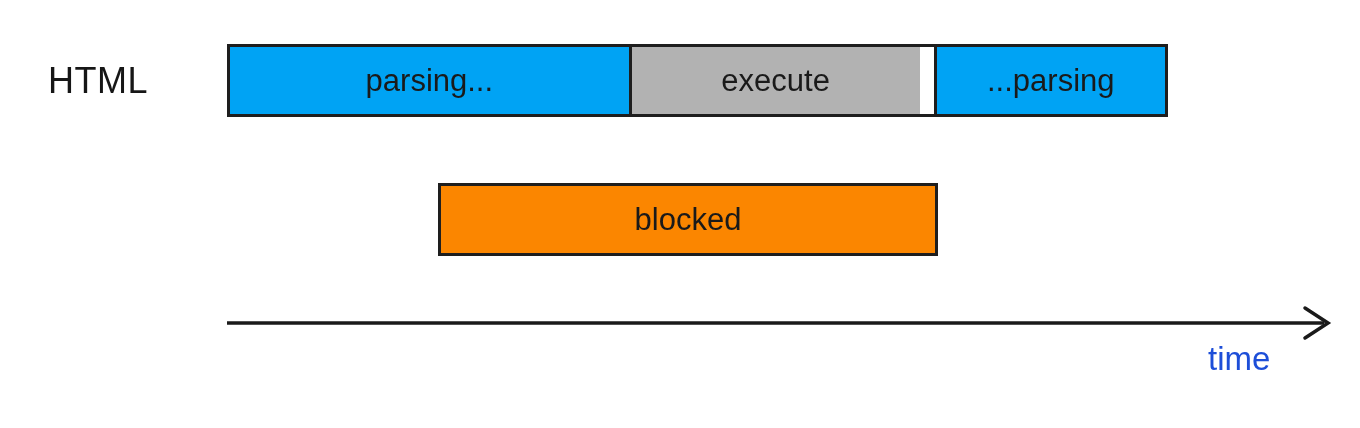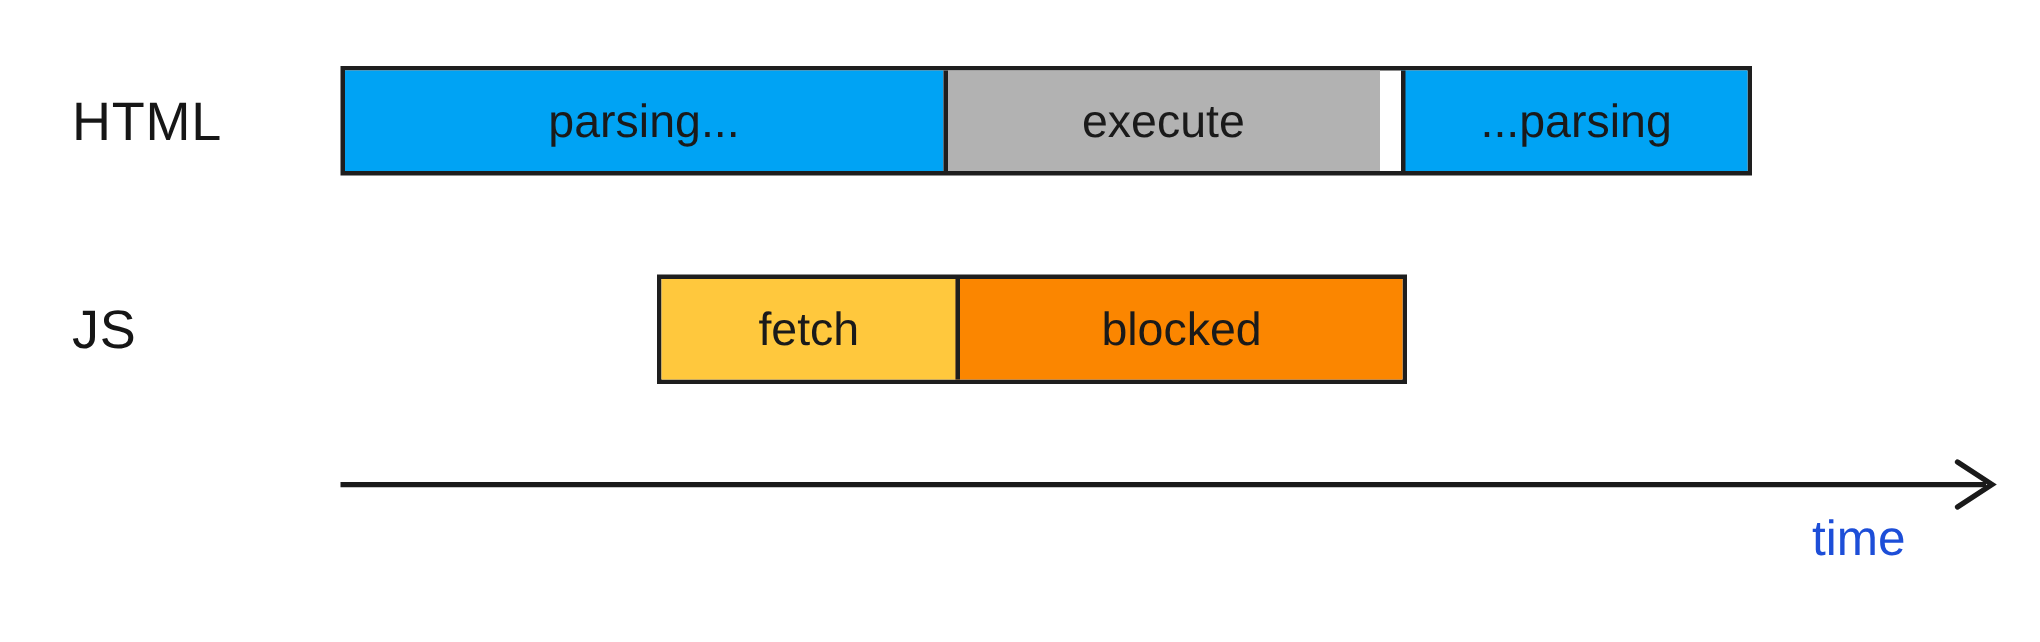--- a/index.html
+++ b/index.html
@@ -78,26 +78,22 @@
       <span>parsing...</span>
     </div>
     <div class="seg" style="background: rgb(178, 178, 178); flex-grow: 296;">
       <span>execute</span>
     </div>
     <div class="seg" style="background: rgb(0, 163, 244); flex-grow: 235; margin-left: 14px;">
       <span>...parsing</span>
     </div>
   </div>
 
-  <div class="row-label js">JS</div>
 
   <div class="bar js-bar">
-    <div class="seg" style="background: rgb(255, 200, 61); flex-grow: 200;">
-      <span>fetch</span>
-    </div>
     <div class="seg" style="background: rgb(251, 134, 0); flex-grow: 300;">
       <span>blocked</span>
     </div>
   </div>
 
   <svg class="axis-svg" viewBox="0 0 1130 50" xmlns="http://www.w3.org/2000/svg">
     <line x1="7" y1="23" x2="1104" y2="23" stroke="#1a1a1a" stroke-width="3.5"></line>
     <polyline points="1085,8 1108,23 1085,38" fill="none" stroke="#1a1a1a" stroke-width="3.5" stroke-linecap="round" stroke-linejoin="miter"></polyline>
   </svg>
 

